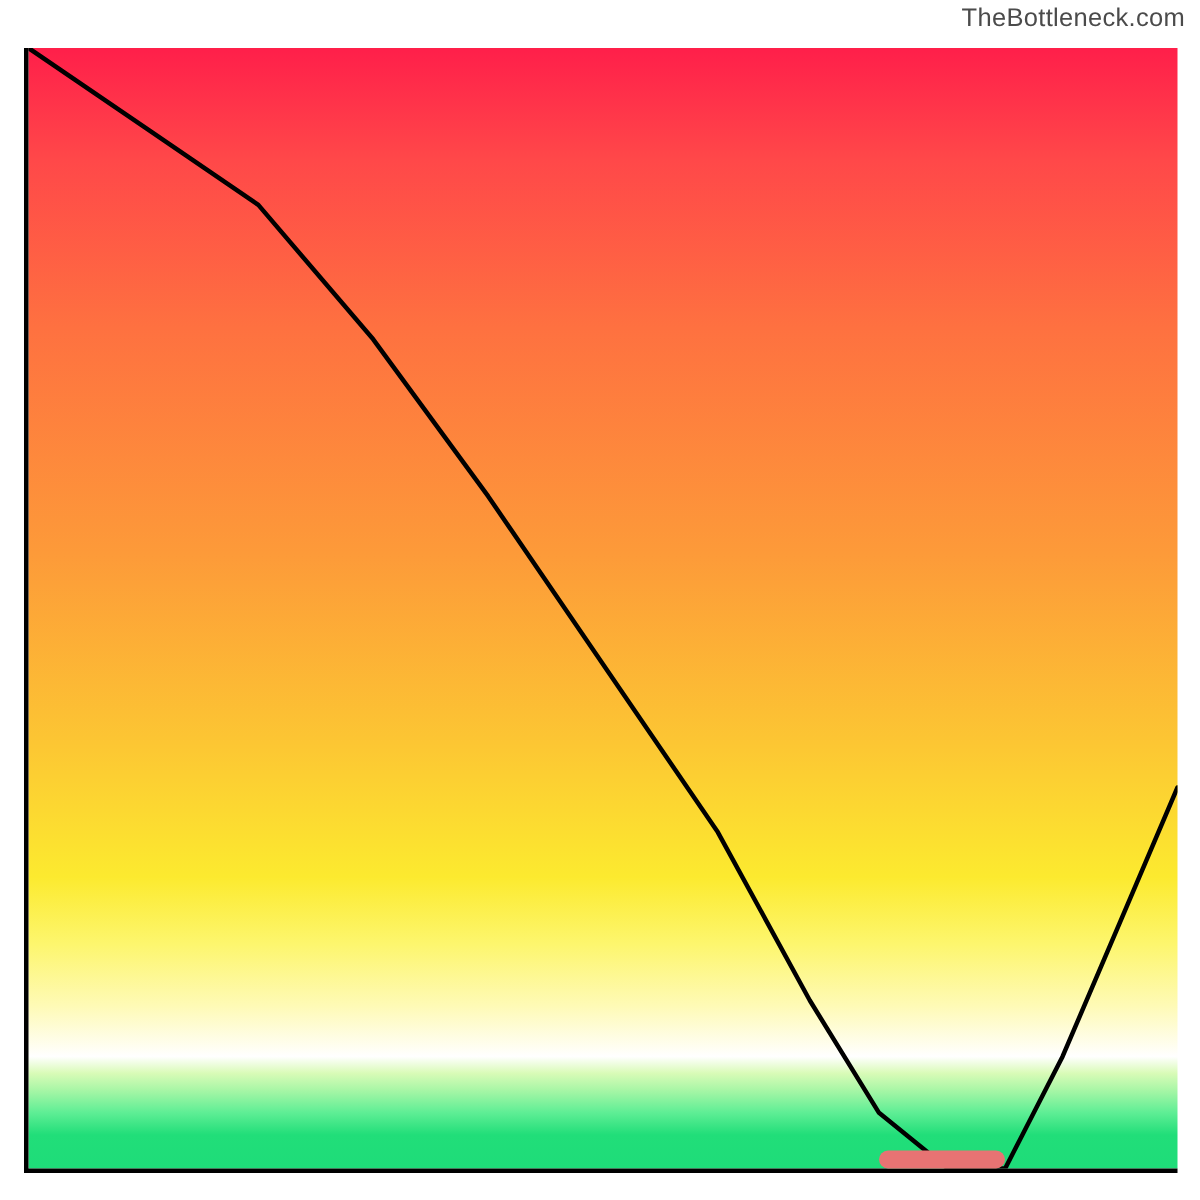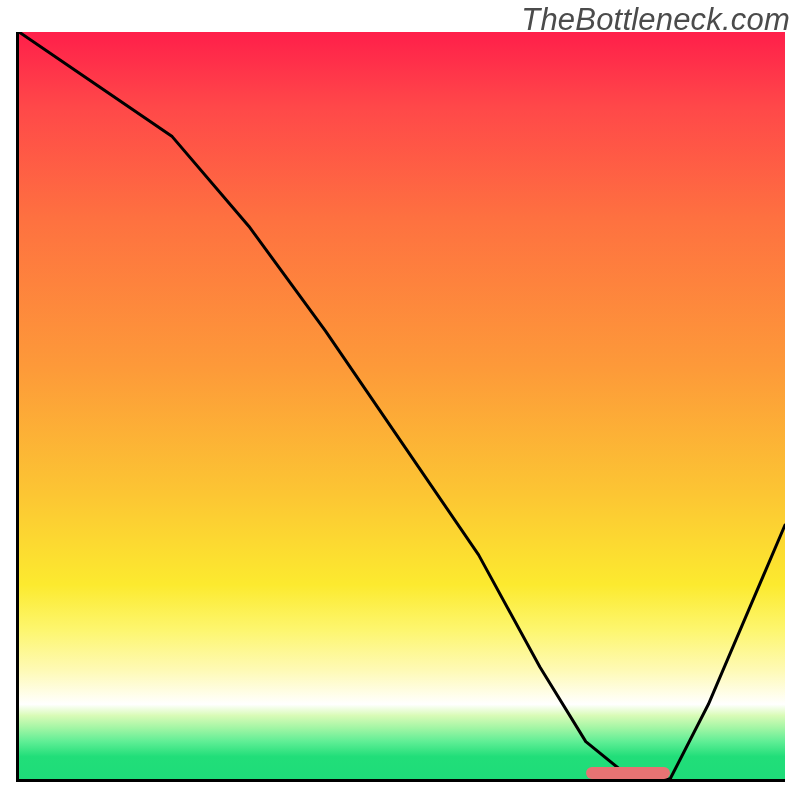--- a/index.html
+++ b/index.html
@@ -14,25 +14,24 @@
   .chart-wrap {
     position: relative;
     width: 800px;
     height: 800px;
   }
   .watermark {
     position: absolute;
     top: 2px;
     right: 10px;
     color: #4b4b4b;
-    font-size: 31px;
+    font-size: 17px;
     font-weight: 500;
     letter-spacing: 0.2px;
     z-index: 30;
-    font-style: italic;
   }
   .plot-outline {
     position: absolute;
     left: 16px;
     top: 32px;
     width: 769px;
     height: 750px;
     border-left: 3px solid #000000;
     border-bottom: 3px solid #000000;
     box-sizing: border-box;

